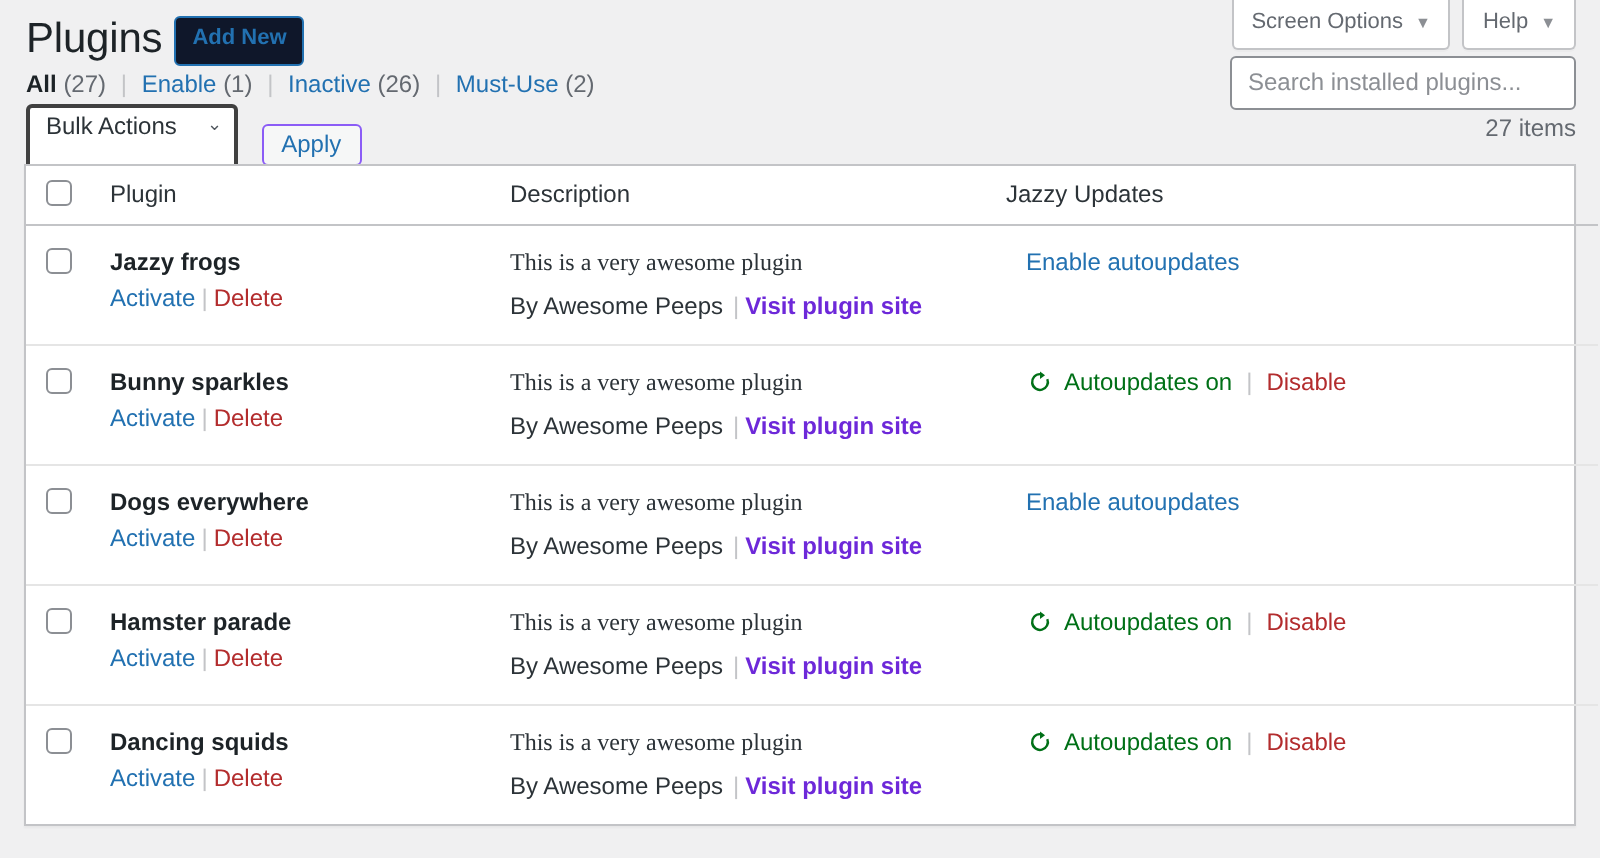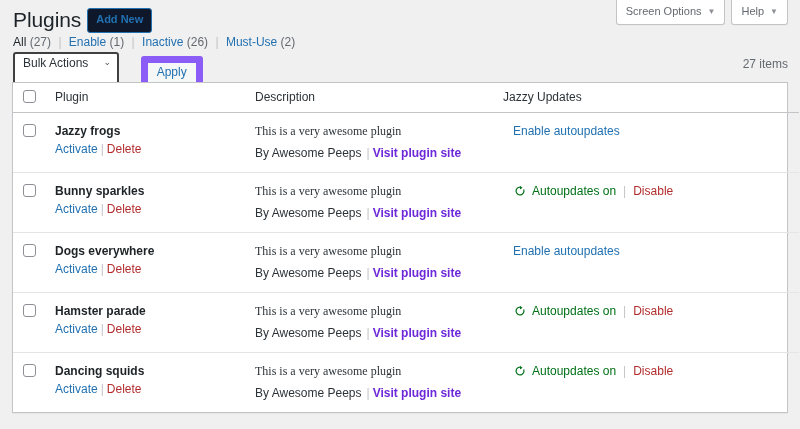--- a/index.html
+++ b/index.html
@@ -117,21 +117,21 @@
     color: #2c3338;
     line-height: 1.4;
     white-space: nowrap;
   }
   .subsubsub a {
     color: #2271b1;
     text-decoration: none;
   }
   .subsubsub .current-filter {
     color: #1d2327;
-    font-weight: 400;
+    font-weight: 700;
   }
   .subsubsub .count {
     color: #646970;
     font-weight: 400;
   }
   .subsubsub .sep {
     color: #c3c4c7;
     padding: 0 4px;
   }
 
@@ -160,26 +160,26 @@
   }
   .bulk-select .chev {
     font-size: 9px;
     color: #50575e;
     position: relative;
     top: -1px;
   }
   .apply-button {
     display: inline-block;
     background: #f6f7f7;
-    border: 7px solid #8b5cf6;
+    border: 1px solid #8b5cf6;
     border-radius: 3px;
     color: #2271b1;
     font-size: 12px;
     padding: 2px 9px 3px;
-    margin-left: 18px;
+    margin-left: 8px;
     cursor: pointer;
     vertical-align: middle;
   }
   .displaying-num {
     position: absolute;
     right: 0;
     top: 5px;
     color: #646970;
     font-size: 12px;
   }
@@ -312,20 +312,23 @@
       <span>Help</span>
       <span class="caret">▼</span>
     </div>
   </div>
 
   <div class="page-header">
     <h1 class="page-title">Plugins</h1>
     <button class="page-title-action">Add New</button>
   </div>
 
+  <div class="search-box">
+    <input class="search-input" type="text" placeholder="Search installed plugins..." style="">
+  </div>
 
   <div class="subsubsub">
     <a>
       <span class="current-filter">All</span>
       <span class="count">(27)</span>
     </a>
     <span class="sep">|</span>
     <a>
       <span>Enable</span>
       <span class="count">(1)</span>

